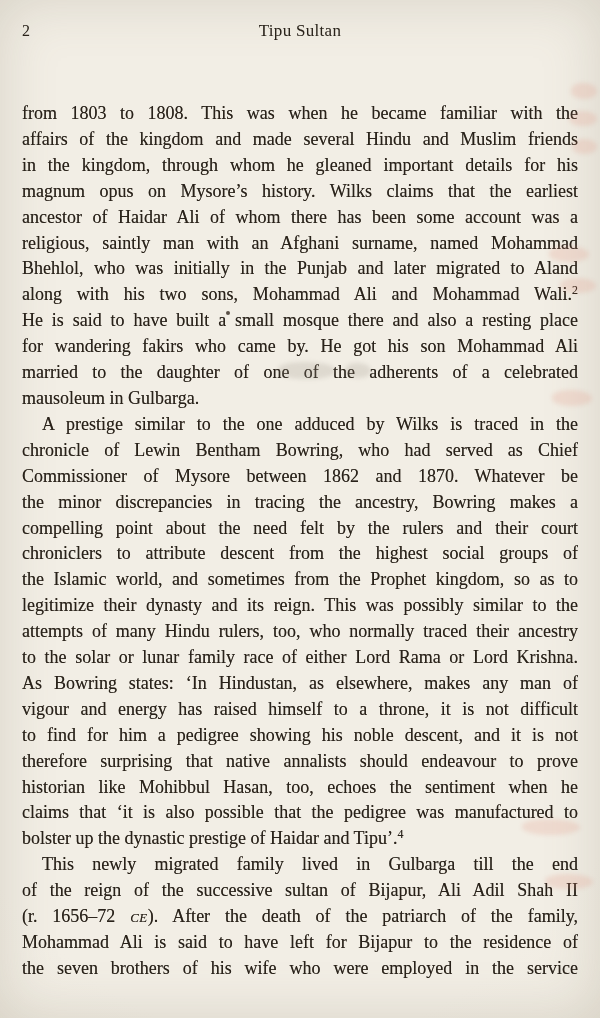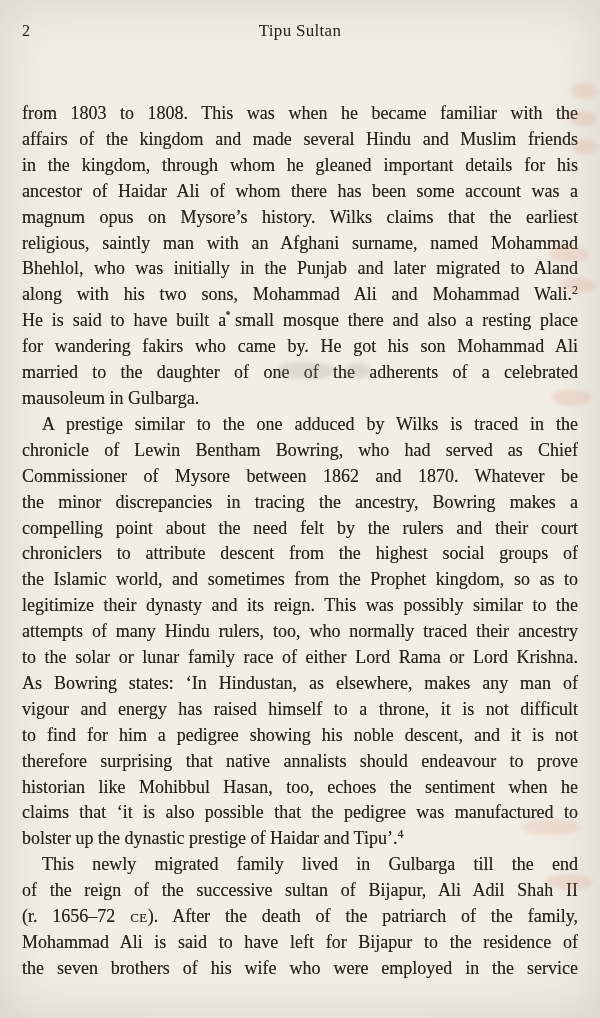--- a/index.html
+++ b/index.html
@@ -49,21 +49,21 @@
     font-family: Liberation Serif, serif;
   }
   .para.indent .line:first-child {
     text-indent: 20px;
   }
   sup {
     font-size: 0.66em;
     line-height: 0;
     vertical-align: 6px;
   }
-  .sc { font-variant: small-caps; letter-spacing: 0.5px; }
+  .sc { font-variant: small-caps; letter-spacing: 0.5px; font-style: italic; }
   .artifact {
     position: absolute;
     border-radius: 45% 55% 50% 50%;
     filter: blur(2px);
     pointer-events: none;
   }
   .artifact.pink { background: rgba(224, 138, 122, 0.20); }
   .artifact.gray { background: rgba(158, 150, 137, 0.24); }
   .speck {
     position: absolute;
@@ -81,22 +81,22 @@
   <div class="running-header">
     <span class="folio">2</span>
     <span class="running-title">Tipu Sultan</span>
   </div>
 
   <div class="text-block">
       <div class="para">
         <div class="line">from 1803 to 1808. This was when he became familiar with the</div>
         <div class="line">affairs of the kingdom and made several Hindu and Muslim friends</div>
         <div class="line">in the kingdom, through whom he gleaned important details for his</div>
+        <div class="line">magnum opus on Mysore’s history. Wilks claims that the earliest</div>
         <div class="line">ancestor of Haidar Ali of whom there has been some account was a</div>
-        <div class="line">magnum opus on Mysore’s history. Wilks claims that the earliest</div>
         <div class="line">religious, saintly man with an Afghani surname, named Mohammad</div>
         <div class="line">Bhehlol, who was initially in the Punjab and later migrated to Aland</div>
         <div class="line">along with his two sons, Mohammad Ali and Mohammad Wali.<sup>2</sup></div>
         <div class="line">He is said to have built a small mosque there and also a resting place</div>
         <div class="line">for wandering fakirs who came by. He got his son Mohammad Ali</div>
         <div class="line">married to the daughter of one of the adherents of a celebrated</div>
         <div class="line unjust">mausoleum in Gulbarga.</div>
       </div>
       <div class="para indent">
         <div class="line">A prestige similar to the one adduced by Wilks is traced in the</div>

